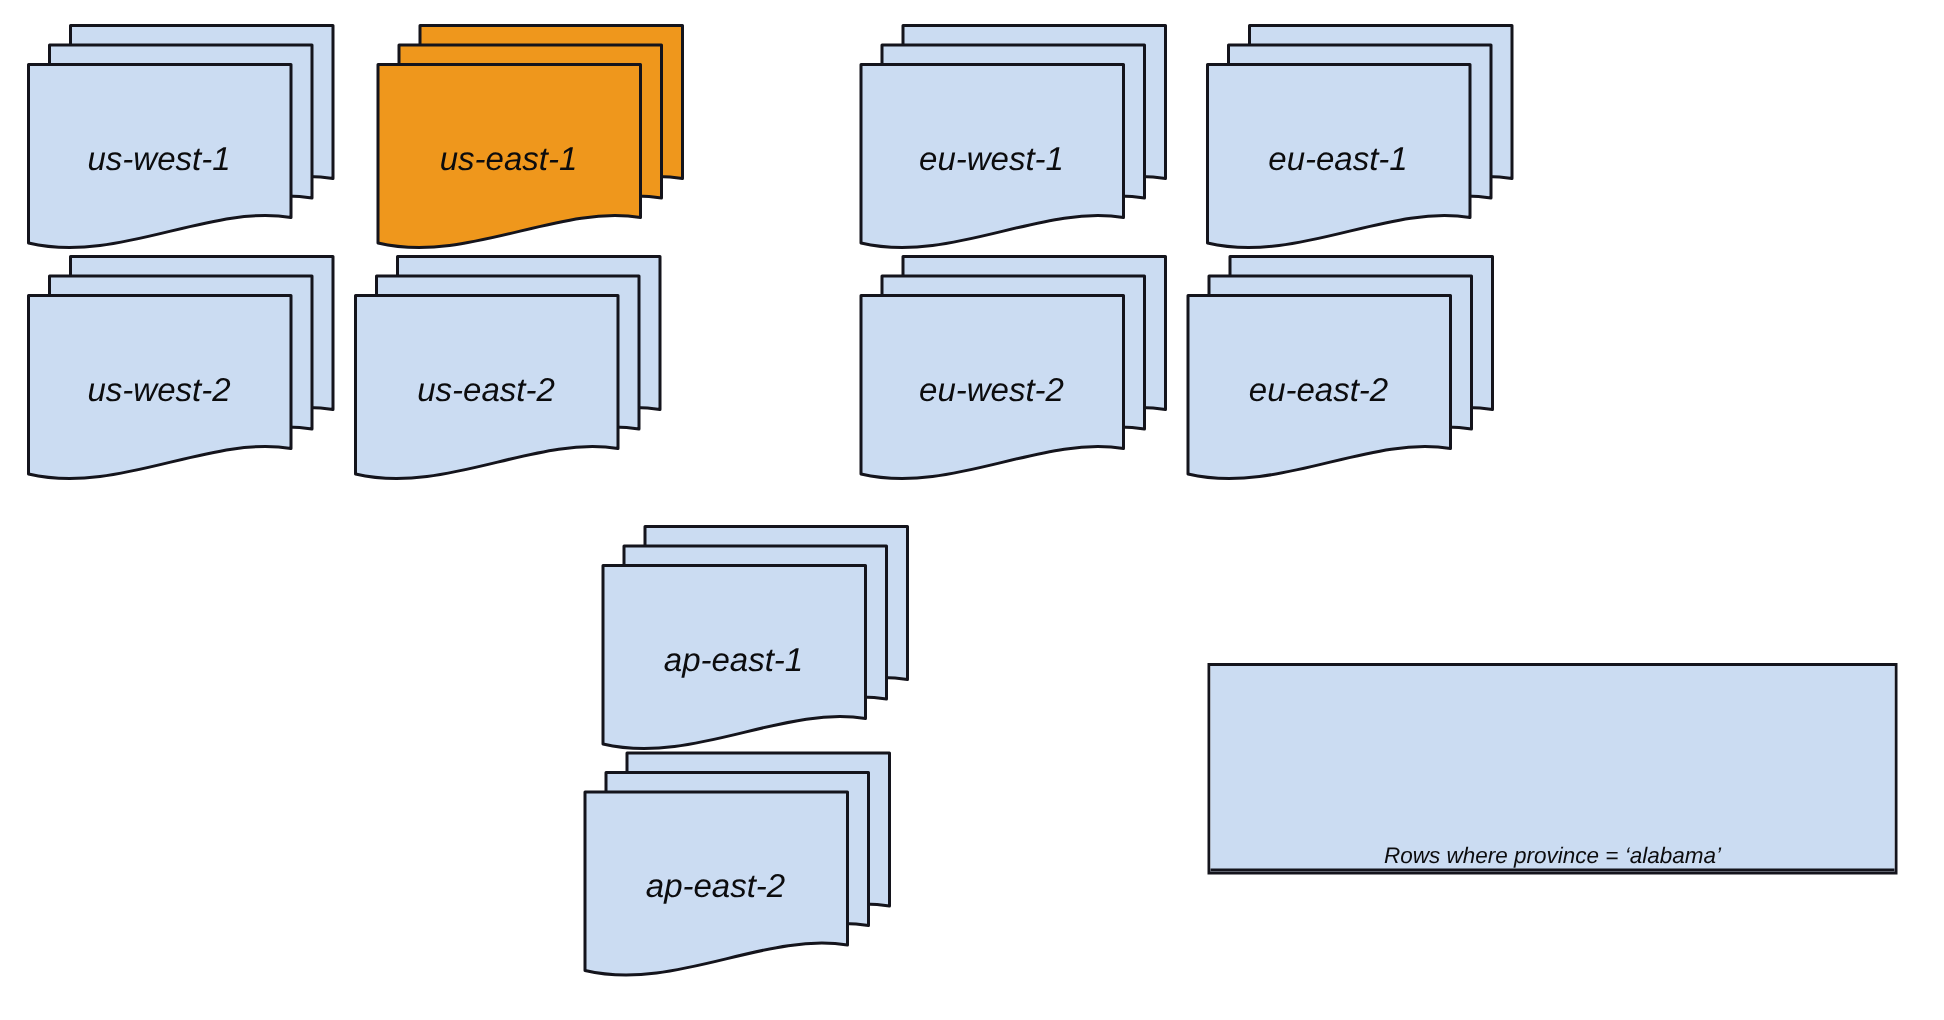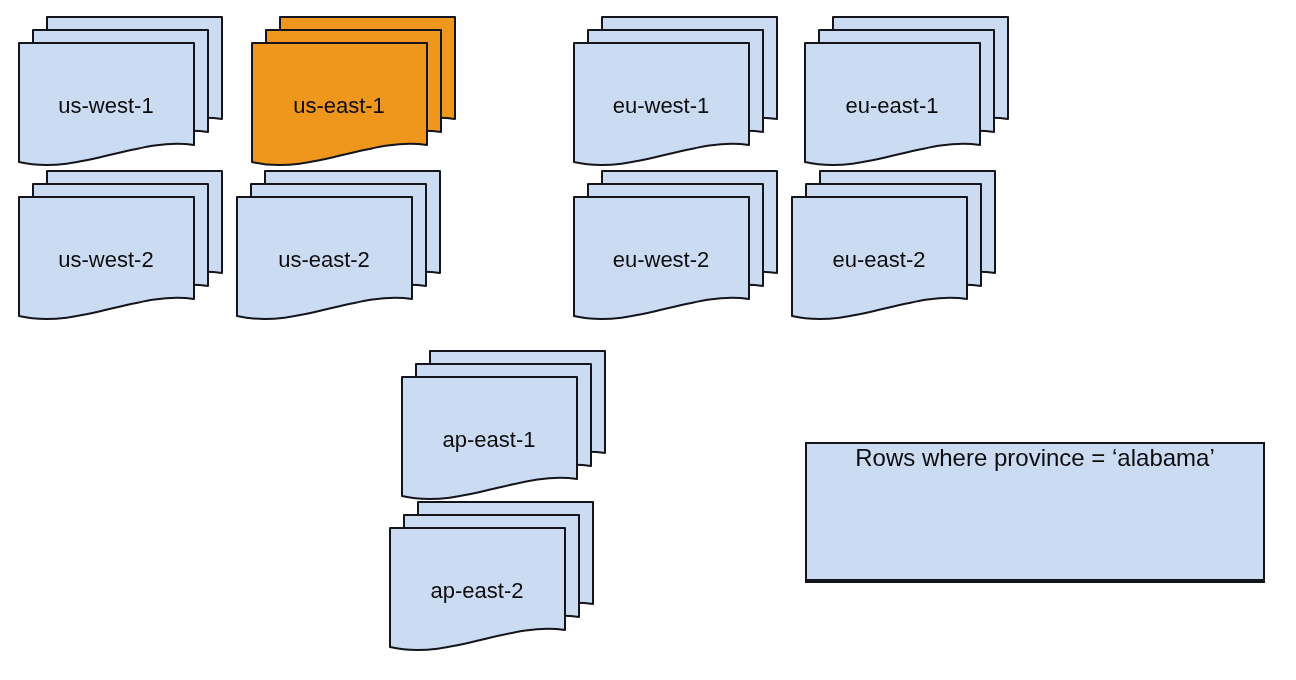--- a/index.html
+++ b/index.html
@@ -7,20 +7,21 @@
     padding: 0;
     background: #ffffff;
   }
   .canvas {
     position: relative;
     width: 1296px;
     height: 680px;
     background: #ffffff;
     overflow: hidden;
     font-family: "Liberation Sans", sans-serif;
+    font-style: italic;
   }
   svg.diagram {
     position: absolute;
     left: 0;
     top: 0;
   }
   .doc {
     stroke: #14141c;
     stroke-width: 2;
     stroke-linejoin: round;
@@ -38,23 +39,23 @@
     width: 460px;
     height: 141px;
     border: 2px solid #14141c;
     box-sizing: border-box;
     display: flex;
     flex-direction: column;
   }
   .legend-row {
     flex: 1 1 0;
     display: flex;
-    align-items: flex-start;
+    align-items: flex-end;
     justify-content: center;
-    font-size: 24px;
+    font-size: 15px;
     color: #0c0c0e;
   }
   .legend-row.first {
     border-bottom: 2px solid #14141c;
   }
 </style>
 </head>
 <body>
 
 <div class="canvas">

